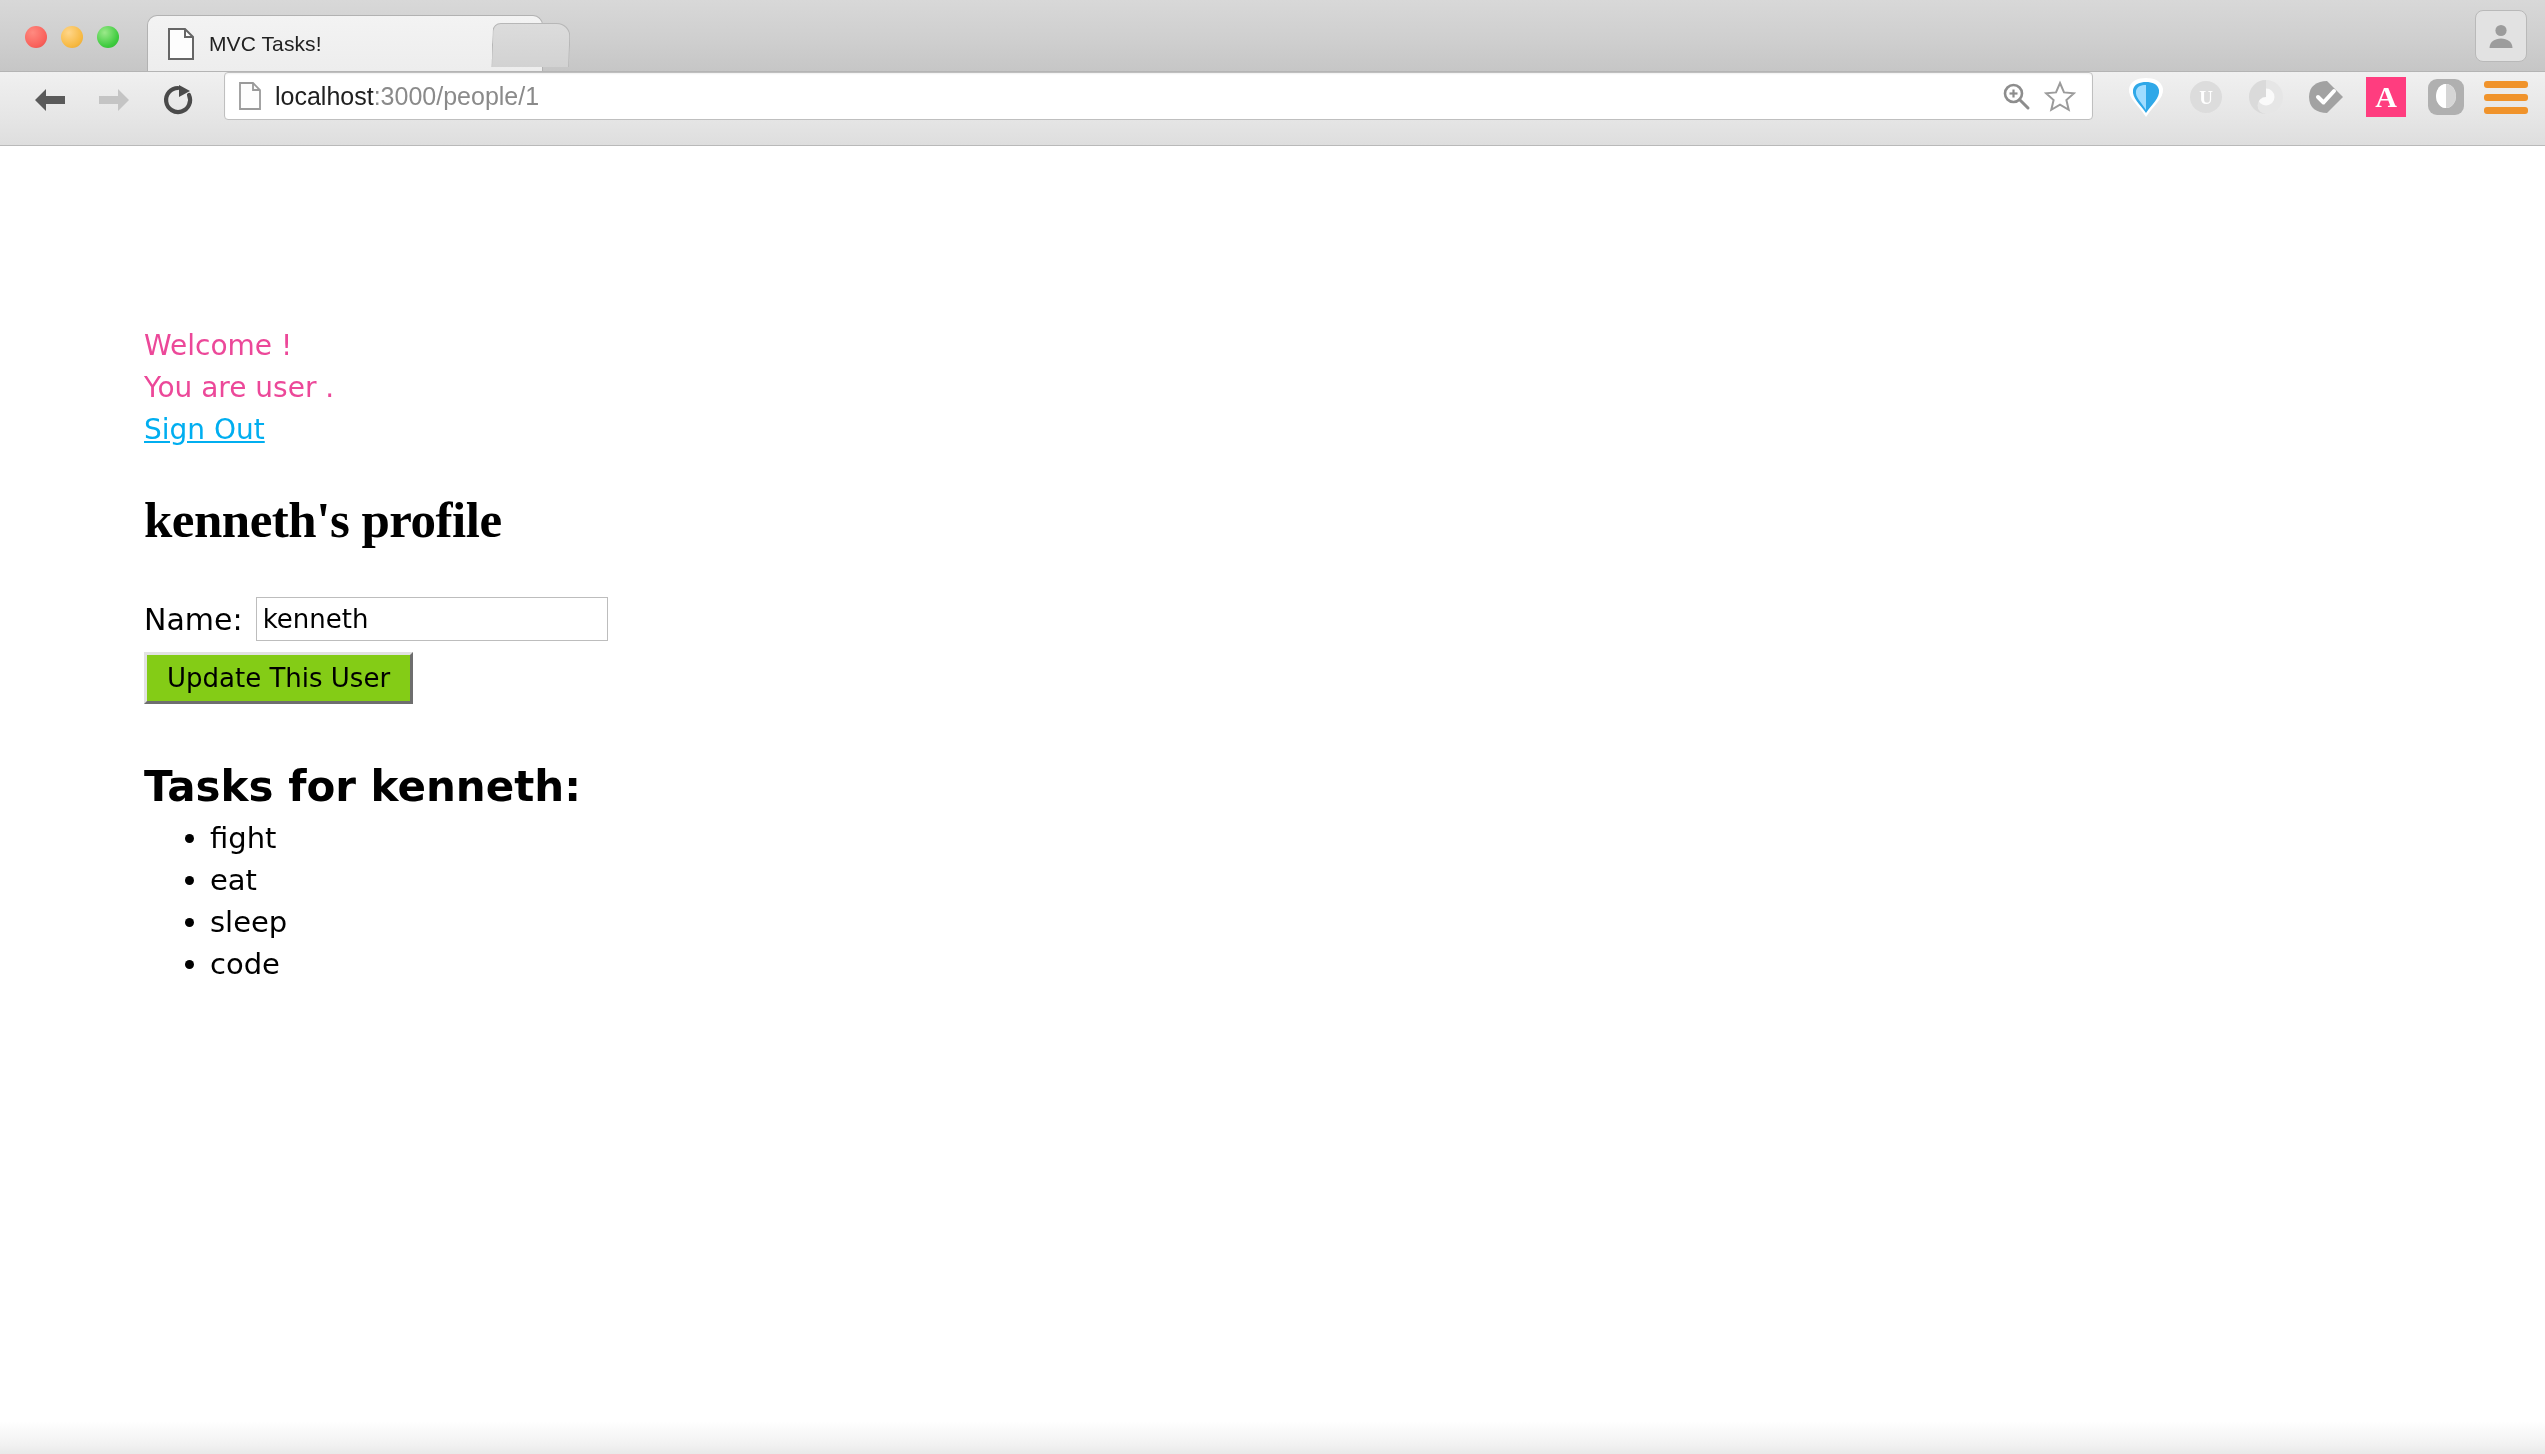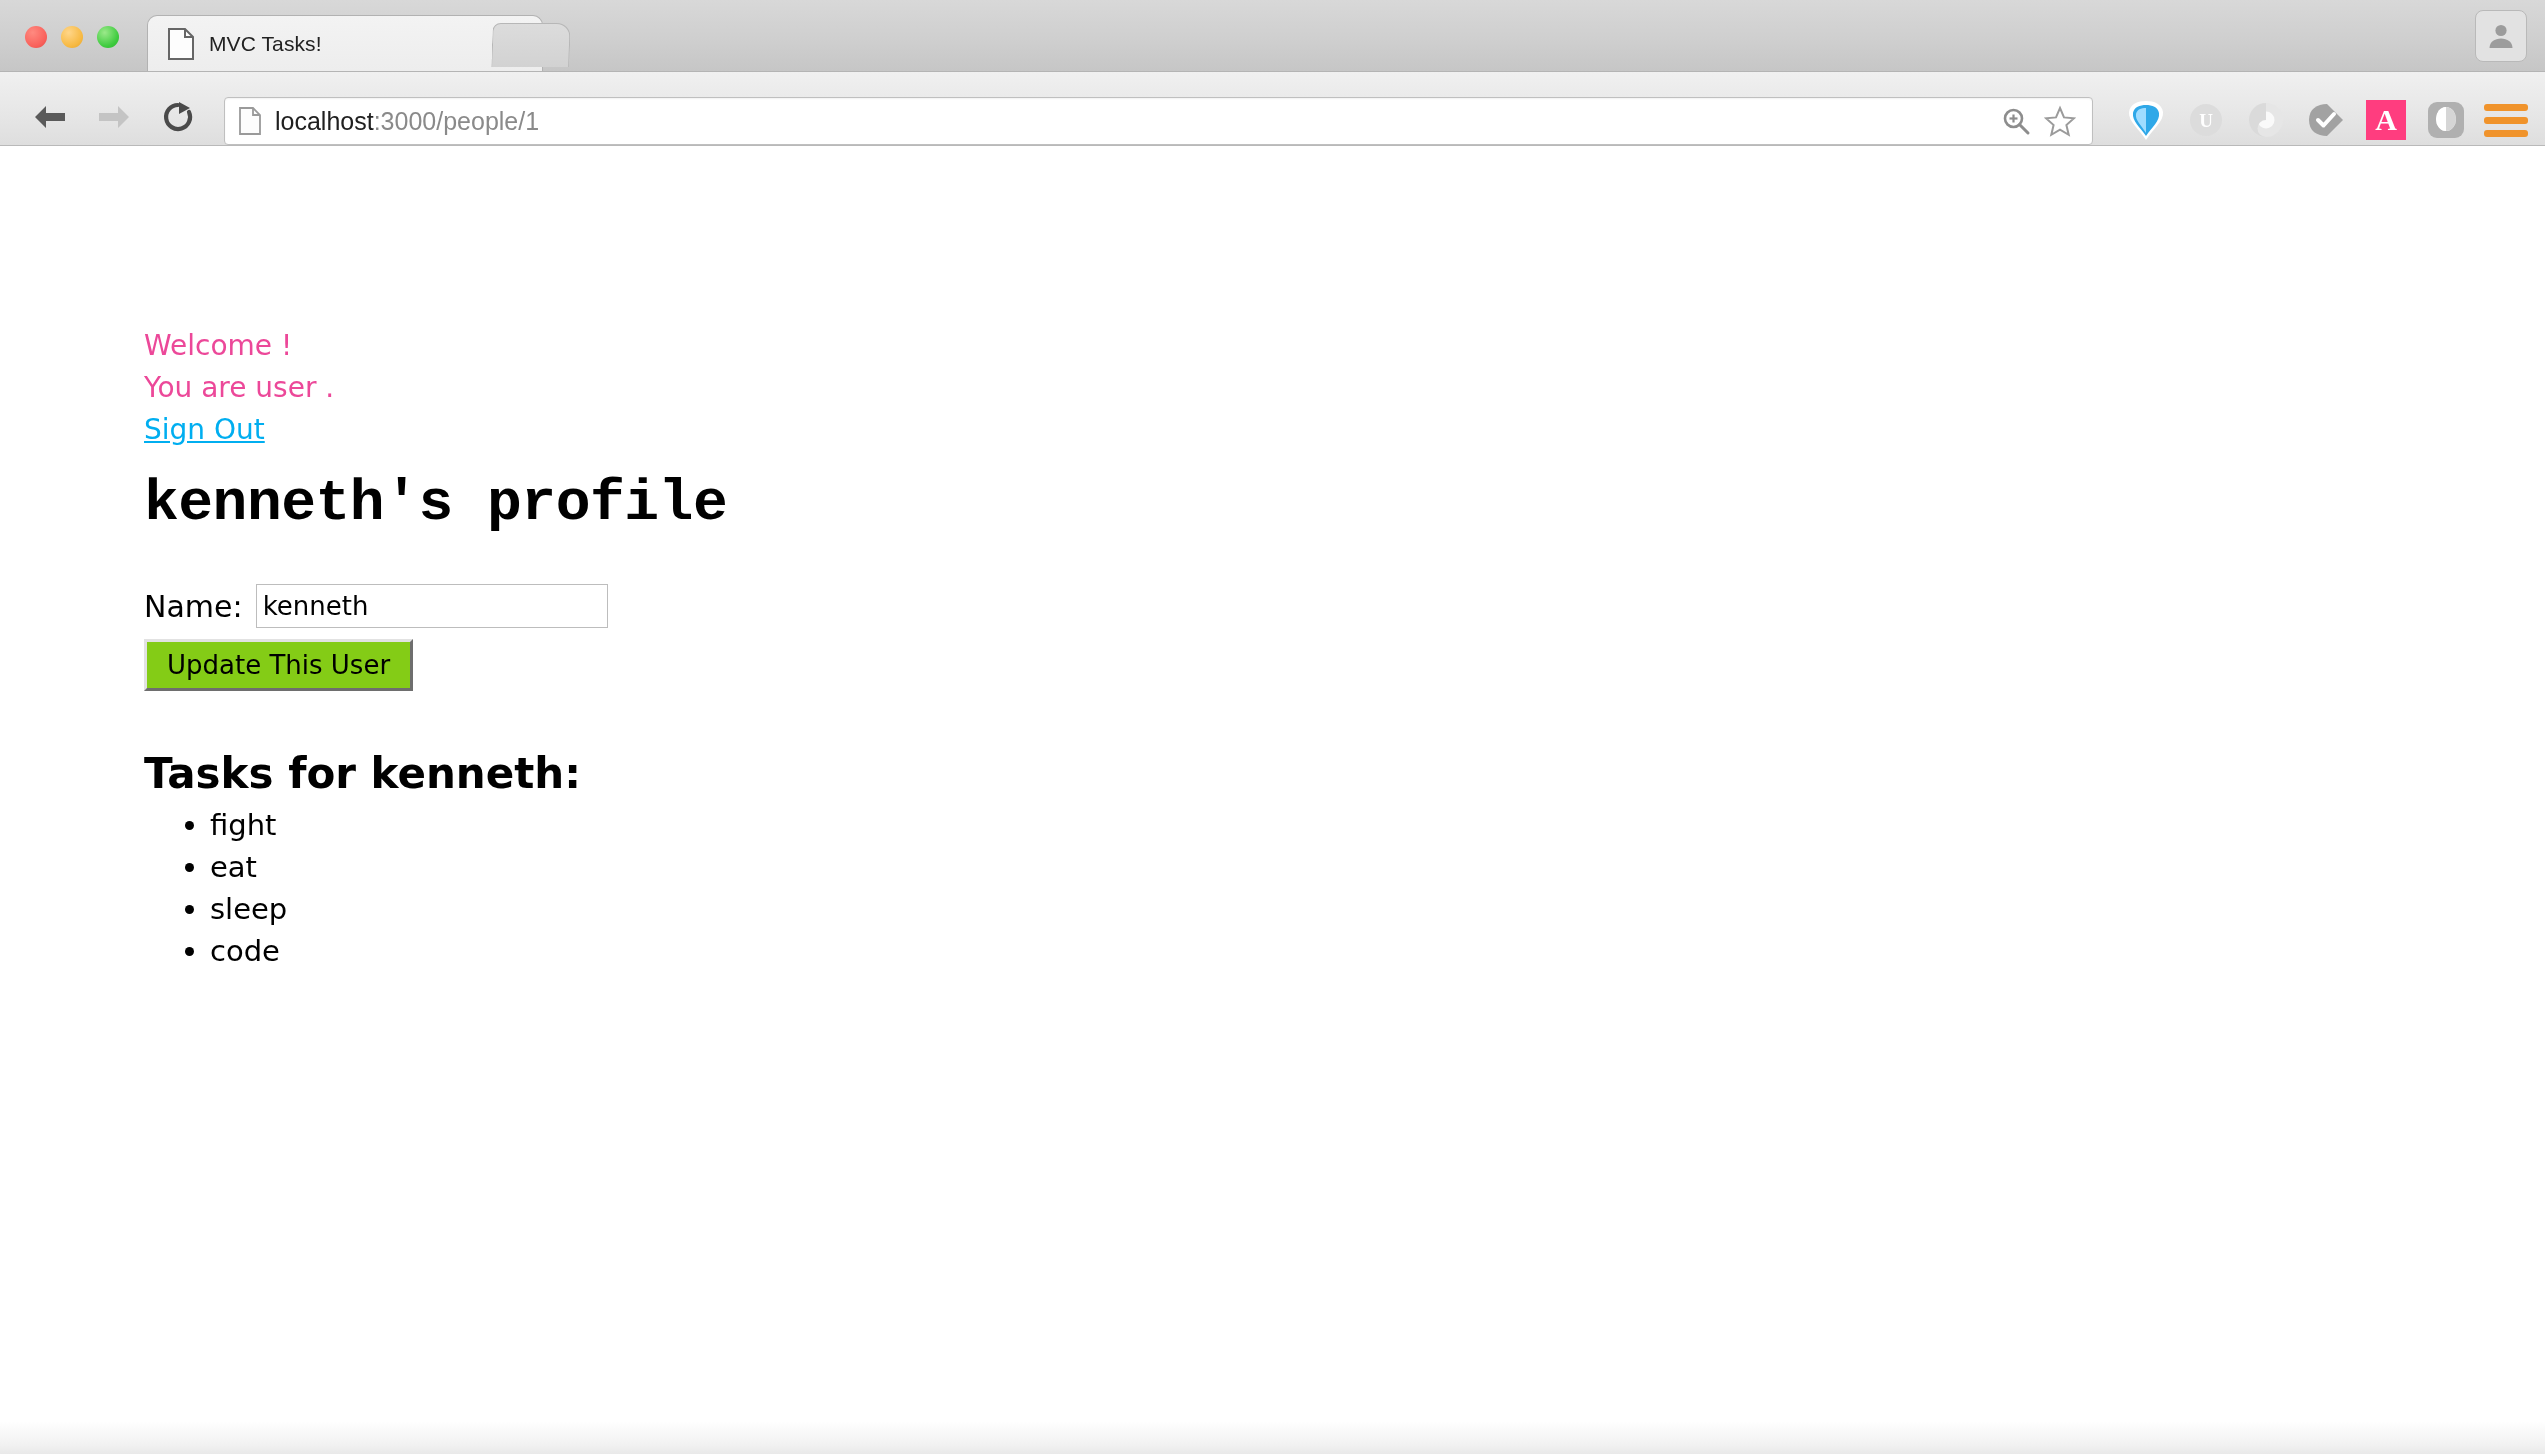--- a/index.html
+++ b/index.html
@@ -104,21 +104,21 @@
     background: #e2e2e2;
     display: flex; align-items: center; justify-content: center;
   }
 
   
   .toolbar {
     height: 74px;
     background: linear-gradient(to bottom, #f0f0f0 0%, #e6e6e6 60%, #dedede 100%);
     border-bottom: 1px solid #b9b9b9;
     display: flex;
-    align-items: flex-end;
+    align-items: flex-start;
     padding: 0 14px 0 22px;
     gap: 8px;
   }
   .nav-btn {
     width: 56px; height: 56px;
     display: flex; align-items: center; justify-content: center;
     flex: 0 0 auto;
   }
   .omnibox {
     flex: 1 1 auto;
@@ -190,25 +190,25 @@
   }
   .signout-link {
     font-size: 28px;
     line-height: 42px;
     color: #00AEF0;
     text-decoration: underline;
     display: inline-block;
     font-family: "DejaVu Sans", sans-serif;
   }
   .profile-heading {
-    font-size: 58px;
+    font-size: 51px;
     font-weight: bold;
-    margin: 20px 0 0 0;
+    margin: 40px 0 0 0;
     letter-spacing: -0.5px;
-    font-family: Liberation Mono, monospace;
+    font-family: Liberation Serif, serif;
   }
   .form-row {
     margin-top: 48px;
     display: flex;
     align-items: center;
   }
   .name-label {
     font-size: 30px;
     margin-right: 13px;
     font-family: "DejaVu Sans", sans-serif;

